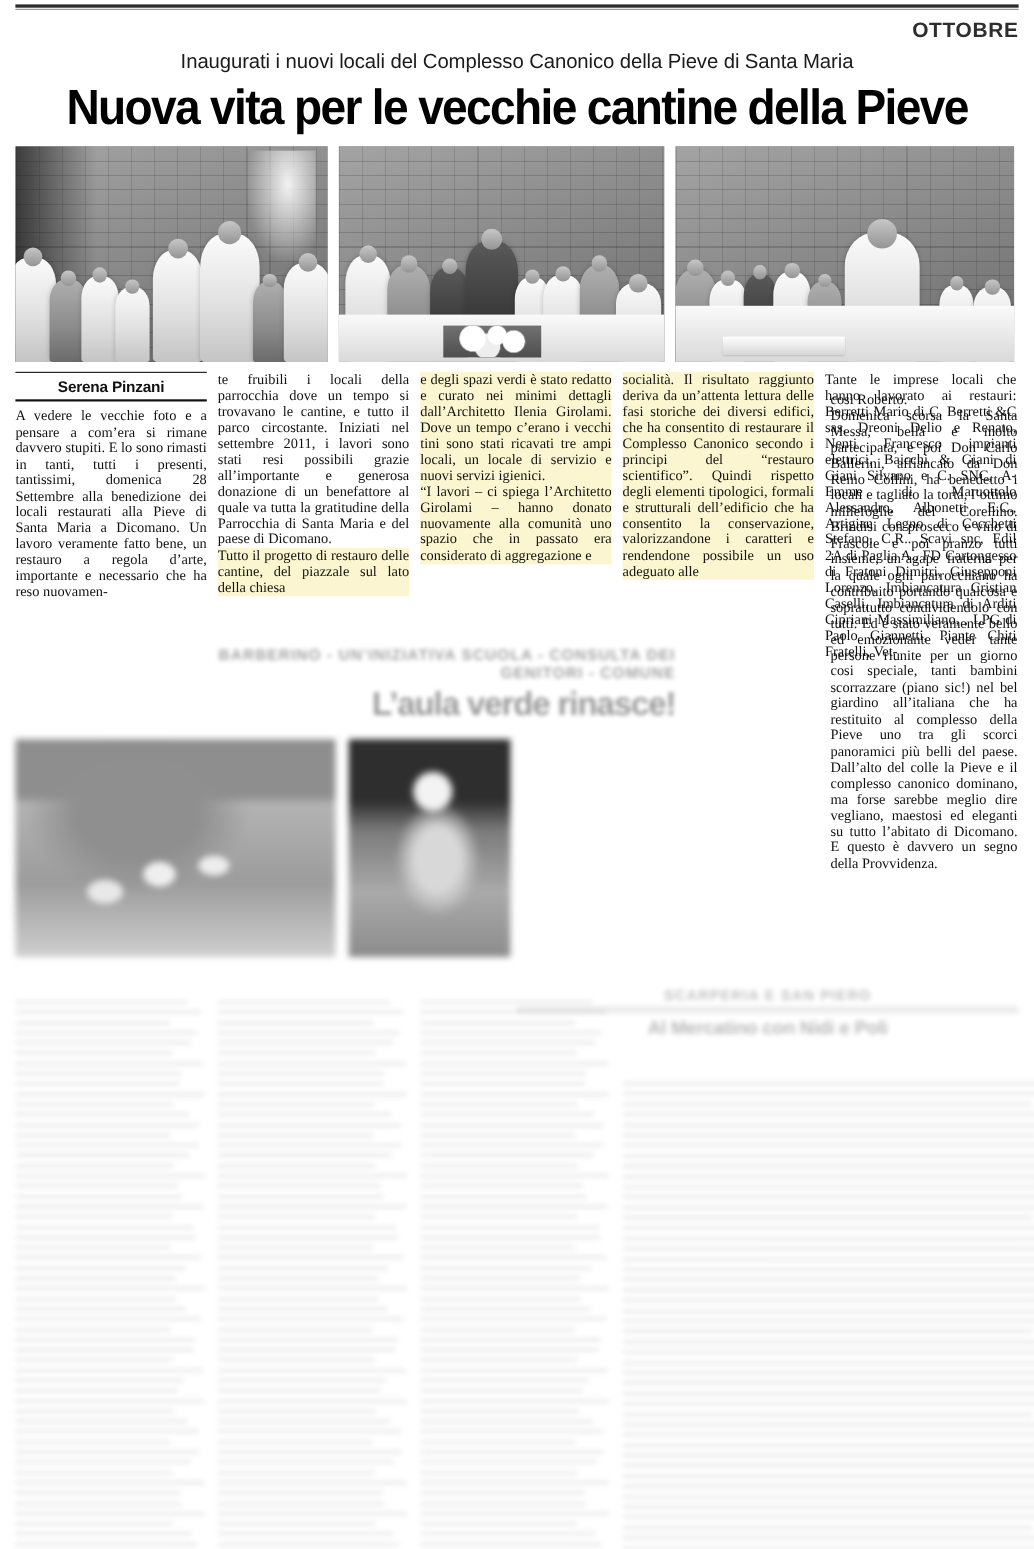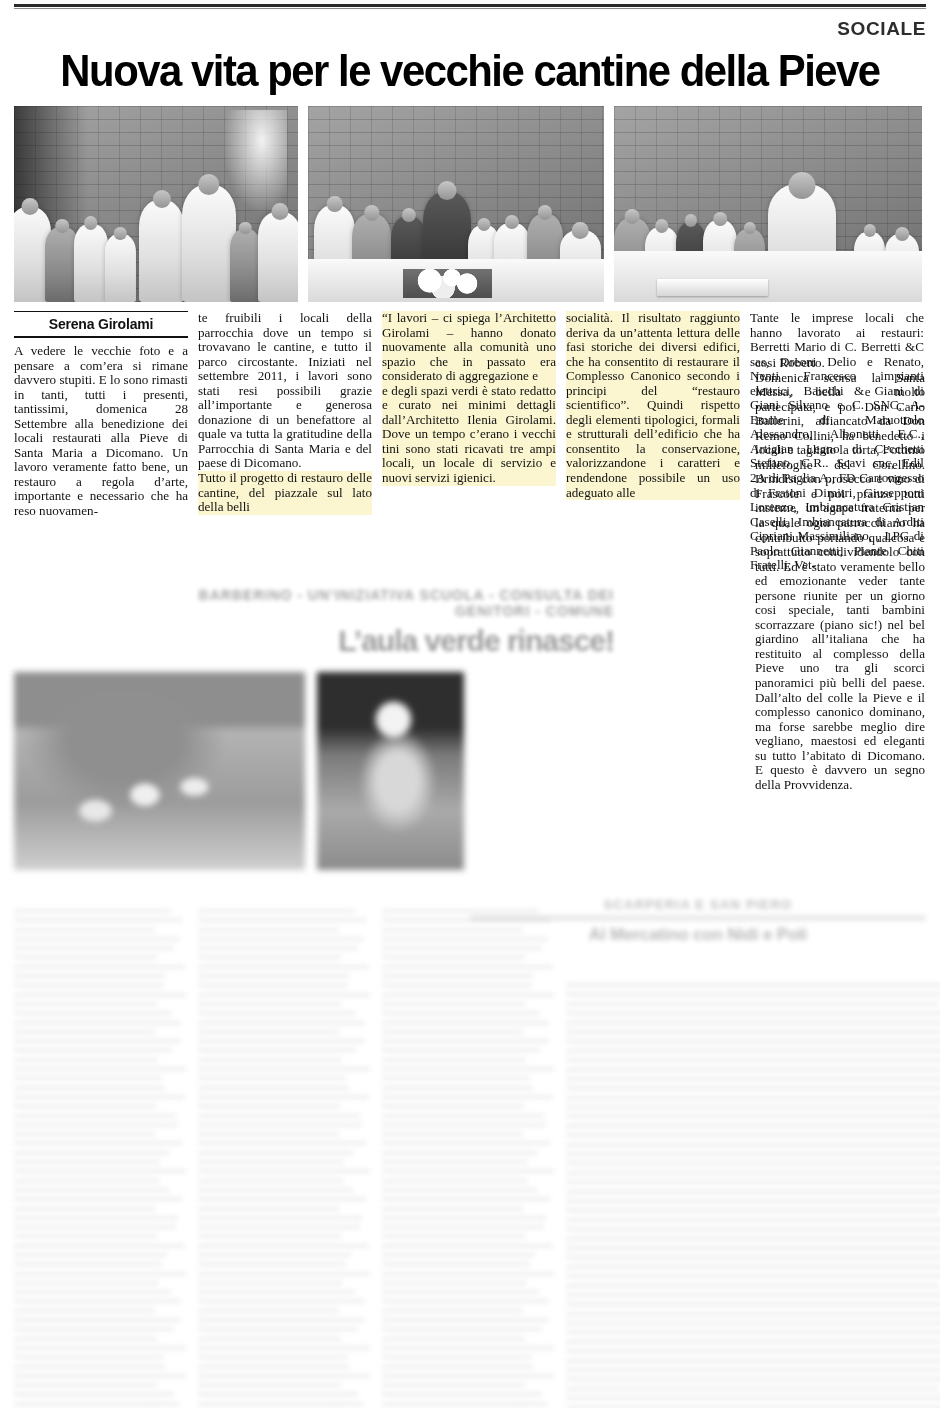--- a/index.html
+++ b/index.html
@@ -176,21 +176,22 @@
   .greek.wide span { height:4px; margin-bottom:5.4px; }
 </style>
 </head>
 <body>
 
 <div class="page">
 
   <div class="rule-thick"></div>
   <div class="rule-thin"></div>
 
-  <div class="kicker">SOCIALE</div>
+  <div class="kicker">OTTOBRE</div>
+  <div class="subhead">Inaugurati i nuovi locali del Complesso Canonico della Pieve di Santa Maria</div>
   <div class="headline">Nuova vita per le vecchie cantine della Pieve</div>
 
   <div class="photo-row">
 
     <div class="photo p1">
       <div class="ph-wall"></div>
       <div class="ph-dark-l"></div>
       <div class="ph-light-r"></div>
       <div class="ph-figs">
         <div class="fig" style="left:-2%;width:15%;height:78%">
@@ -282,38 +283,38 @@
       </div>
       <div class="ph-table" style="height:26%"></div>
       <div class="ph-cake"></div>
     </div>
   </div>
 
   <div class="article">
 
     <div class="col">
       <div class="byline-rule-top"></div>
-      <div class="byline">Serena Girolami</div>
+      <div class="byline">Serena Pinzani</div>
       <div class="byline-rule-bot"></div>
       <div class="body-text">
         <p>A vedere le vecchie foto e a pensare a com’era si rimane davvero stupiti. E lo sono rimasti in tanti, tutti i presenti, tantissimi, domenica 28 Settembre alla benedizione dei locali restaurati alla Pieve di Santa Maria a Dicomano. Un lavoro veramente fatto bene, un restauro a regola d’arte, importante e necessario che ha reso nuovamen-</p>
       </div>
     </div>
 
     <div class="col">
       <div class="body-text">
         <p>te fruibili i locali della parrocchia dove un tempo si trovavano le cantine, e tutto il parco circostante. Iniziati nel settembre 2011, i lavori sono stati resi possibili grazie all’importante e generosa donazione di un benefattore al quale va tutta la gratitudine della Parrocchia di Santa Maria e del paese di Dicomano.</p>
-        <p class="hl">Tutto il progetto di restauro delle cantine, del piazzale sul lato della belli</p>
+        <p class="hl">Tutto il progetto di restauro delle cantine, del piazzale sul lato della chiesa</p>
       </div>
     </div>
 
     <div class="col">
       <div class="body-text">
+        <p class="hl">e degli spazi verdi è stato redatto e curato nei minimi dettagli dall’Architetto Ilenia Girolami. Dove un tempo c’erano i vecchi tini sono stati ricavati tre ampi locali, un locale di servizio e nuovi servizi igienici.</p>
         <p class="hl">“I lavori – ci spiega l’Architetto Girolami – hanno donato nuovamente alla comunità uno spazio che in passato era considerato di aggregazione e</p>
-        <p class="hl">e degli spazi verdi è stato redatto e curato nei minimi dettagli dall’Architetto Ilenia Girolami. Dove un tempo c’erano i vecchi tini sono stati ricavati tre ampi locali, un locale di servizio e nuovi servizi igienici.</p>
       </div>
     </div>
 
     <div class="col">
       <div class="body-text">
         <p class="hl">socialità. Il risultato raggiunto deriva da un’attenta lettura delle fasi storiche dei diversi edifici, che ha consentito di restaurare il Complesso Canonico secondo i principi del “restauro scientifico”. Quindi rispetto degli elementi tipologici, formali e strutturali dell’edificio che ha consentito la conservazione, valorizzandone i caratteri e rendendone possibile un uso adeguato alle</p>
       </div>
     </div>
 
     <div class="col">

